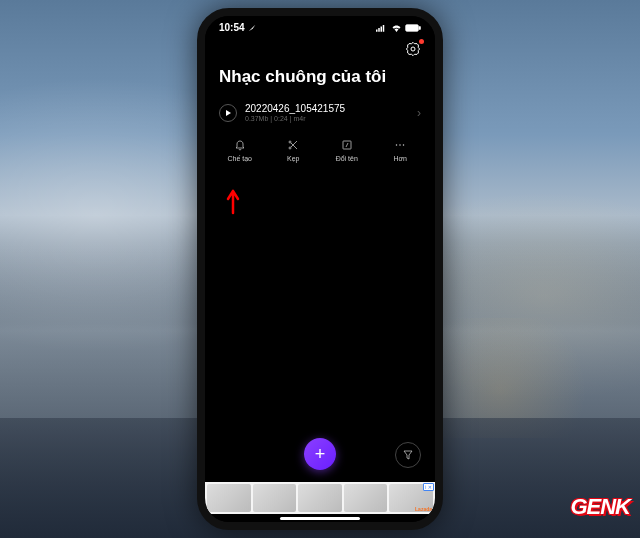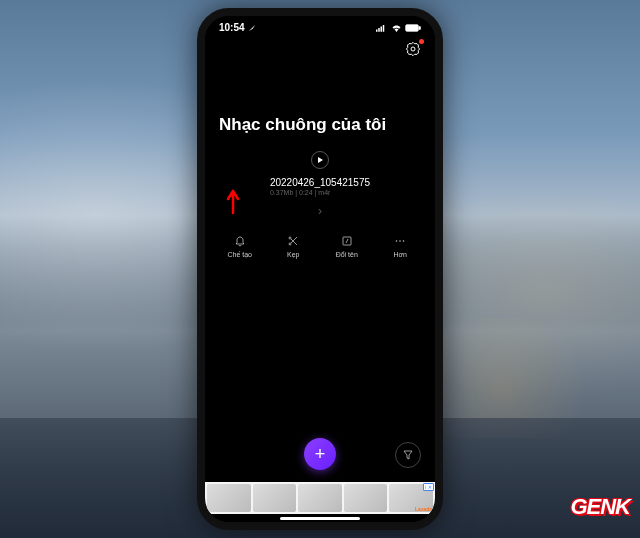--- a/index.html
+++ b/index.html
@@ -85,29 +85,27 @@
       width: 5px; height: 5px;
       background: #ff3b30;
       border-radius: 50%;
     }
     
     .page-title {
       color: #fff;
       font-size: 17px;
       font-weight: 700;
       padding: 4px 14px 10px;
-      margin-top: 48px;
     }
     
     .file-item {
       display: flex;
       align-items: center;
       padding: 6px 14px;
       gap: 8px;
-      flex-direction: column;
     }
     .play-btn {
       width: 18px; height: 18px;
       border: 1px solid #555;
       border-radius: 50%;
       display: flex;
       align-items: center;
       justify-content: center;
       flex-shrink: 0;
     }

